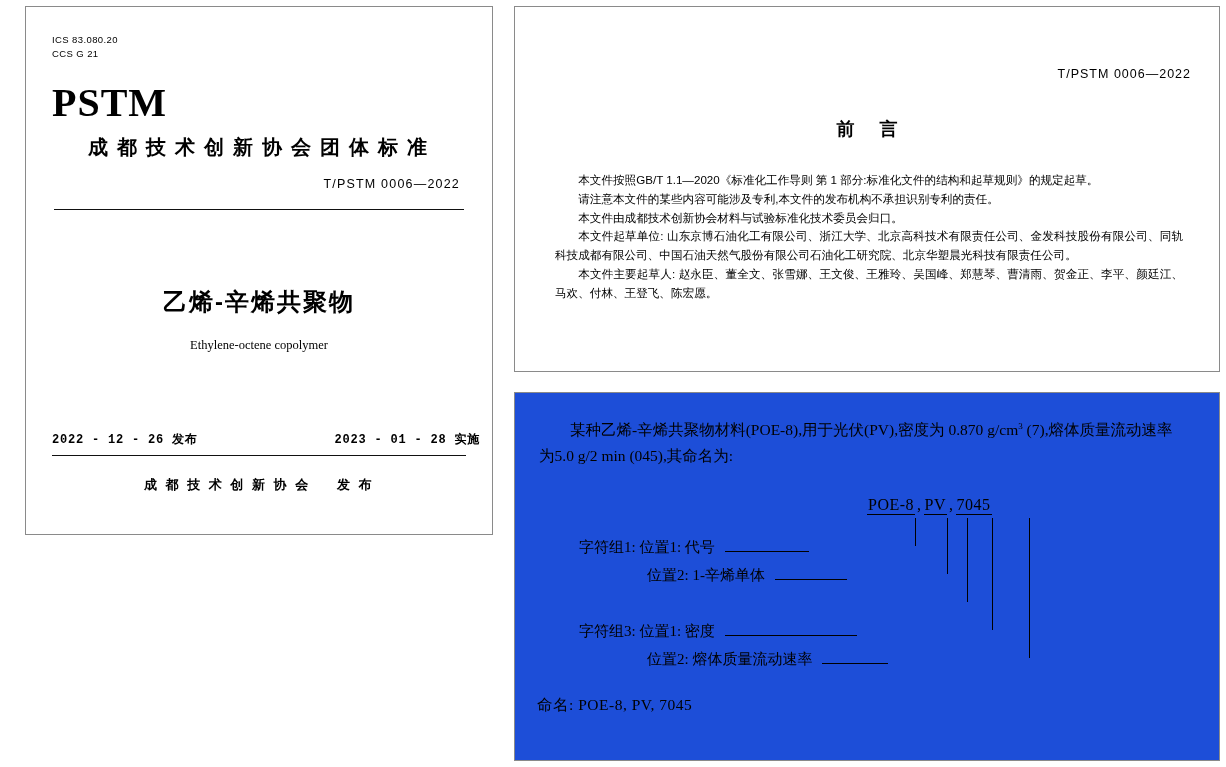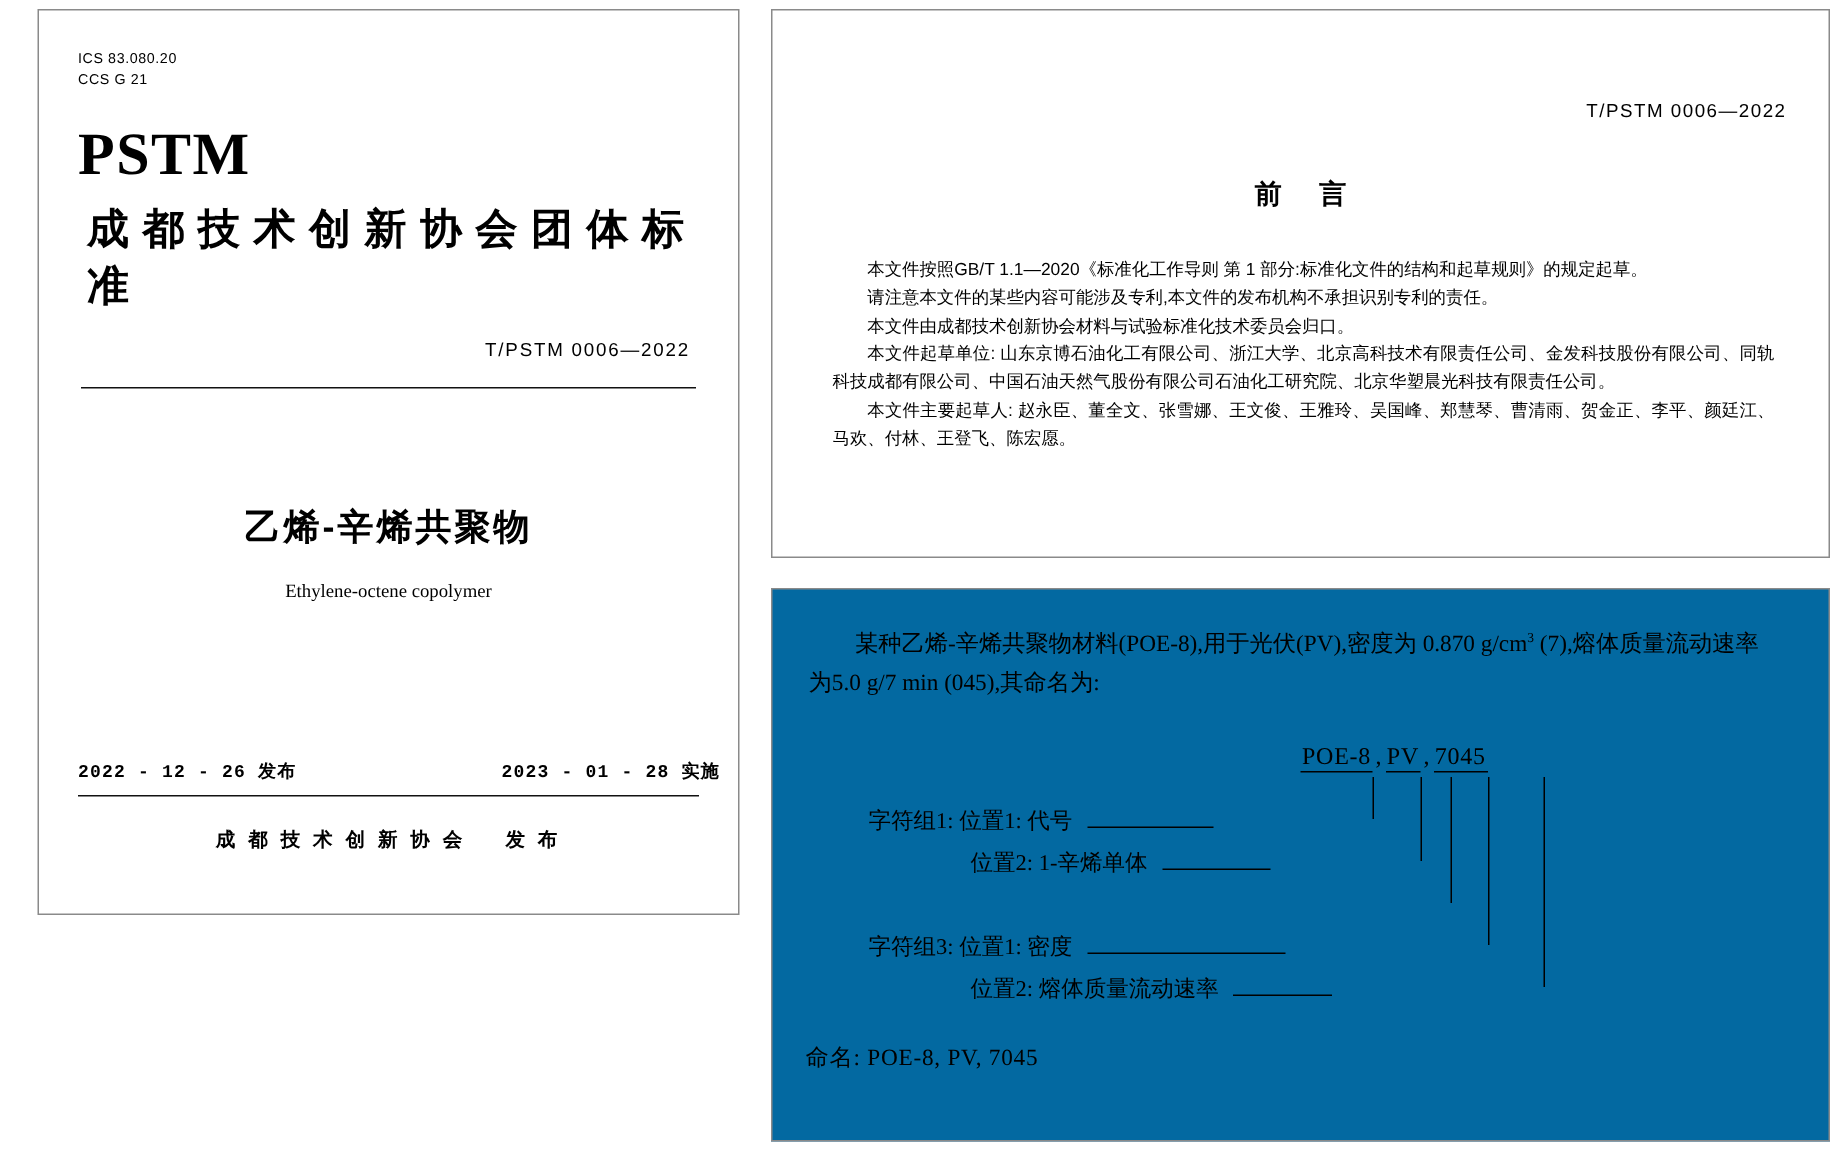--- a/index.html
+++ b/index.html
@@ -20,21 +20,21 @@
     position: absolute;
     inset: 0;
   }
 
   
   .cover {
     position: absolute;
     left: 25px;
     top: 6px;
     width: 468px;
-    height: 604px;
+    height: 529px;
     border: 1px solid #8a8a8a;
     box-sizing: border-box;
     background: #fff;
   }
   .cover-inner {
     position: absolute;
     inset: 0;
     padding: 26px 26px 14px 26px;
     box-sizing: border-box;
   }
@@ -46,24 +46,24 @@
   }
   .pstm-logo {
     font-family: "Liberation Serif", serif;
     font-weight: bold;
     font-size: 40px;
     letter-spacing: 1px;
     margin-top: 18px;
     margin-right: 6px;
   }
   .cover-org {
-    text-align: left;
-    font-family: "Liberation Sans", sans-serif;
-    font-weight: bold;
-    font-size: 28px;
+    text-align: center;
+    font-family: "Liberation Sans", sans-serif;
+    font-weight: bold;
+    font-size: 20px;
     letter-spacing: 9px;
     margin-top: 8px;
     padding-left: 6px;
   }
   .cover-std-no {
     text-align: right;
     font-family: "Liberation Sans", sans-serif;
     font-size: 12.5px;
     letter-spacing: 1.2px;
     margin-top: 16px;
@@ -163,21 +163,21 @@
 
   
   .example {
     position: absolute;
     left: 514px;
     top: 392px;
     width: 706px;
     height: 369px;
     border: 1px solid #8a8a8a;
     box-sizing: border-box;
-    background: #0369a1;
+    background: #1d4ed8;
     padding: 18px 20px 10px 22px;
   }
   .ex-para {
     font-family: "Liberation Serif", serif;
     font-size: 15.5px;
     line-height: 1.7;
     text-indent: 2em;
     margin: 6px 4px 0 2px;
   }
   .ex-para sup { font-size: 9px; vertical-align: super; }
@@ -272,21 +272,21 @@
       <p>请注意本文件的某些内容可能涉及专利,本文件的发布机构不承担识别专利的责任。</p>
       <p>本文件由成都技术创新协会材料与试验标准化技术委员会归口。</p>
       <p>本文件起草单位: 山东京博石油化工有限公司、浙江大学、北京高科技术有限责任公司、金发科技股份有限公司、同轨科技成都有限公司、中国石油天然气股份有限公司石油化工研究院、北京华塑晨光科技有限责任公司。</p>
       <p>本文件主要起草人: 赵永臣、董全文、张雪娜、王文俊、王雅玲、吴国峰、郑慧琴、曹清雨、贺金正、李平、颜廷江、马欢、付林、王登飞、陈宏愿。</p>
     </div>
   </div>
 
   <div class="example">
     <div class="ex-para">
       <span>某种乙烯-辛烯共聚物材料(POE-8),用于光伏(PV),密度为 0.870 g/cm</span><sup>3</sup><span> (7),熔体质量流动速率</span><br>
-      <span>为5.0 g/7 min (045),其命名为:</span>
+      <span>为5.0 g/2 min (045),其命名为:</span>
     </div>
 
     <div class="ex-diagram">
       <div class="code-line">
         <span class="code-seg">POE-8</span><span class="code-sep">,</span><span class="code-seg">PV</span><span class="code-sep">,</span><span class="code-seg">7045</span>
       </div>
 
       <div class="vline" style="left:378px; top:26px; height:28px;"></div>
       <div class="vline" style="left:410px; top:26px; height:56px;"></div>
       <div class="vline" style="left:430px; top:26px; height:84px;"></div>

